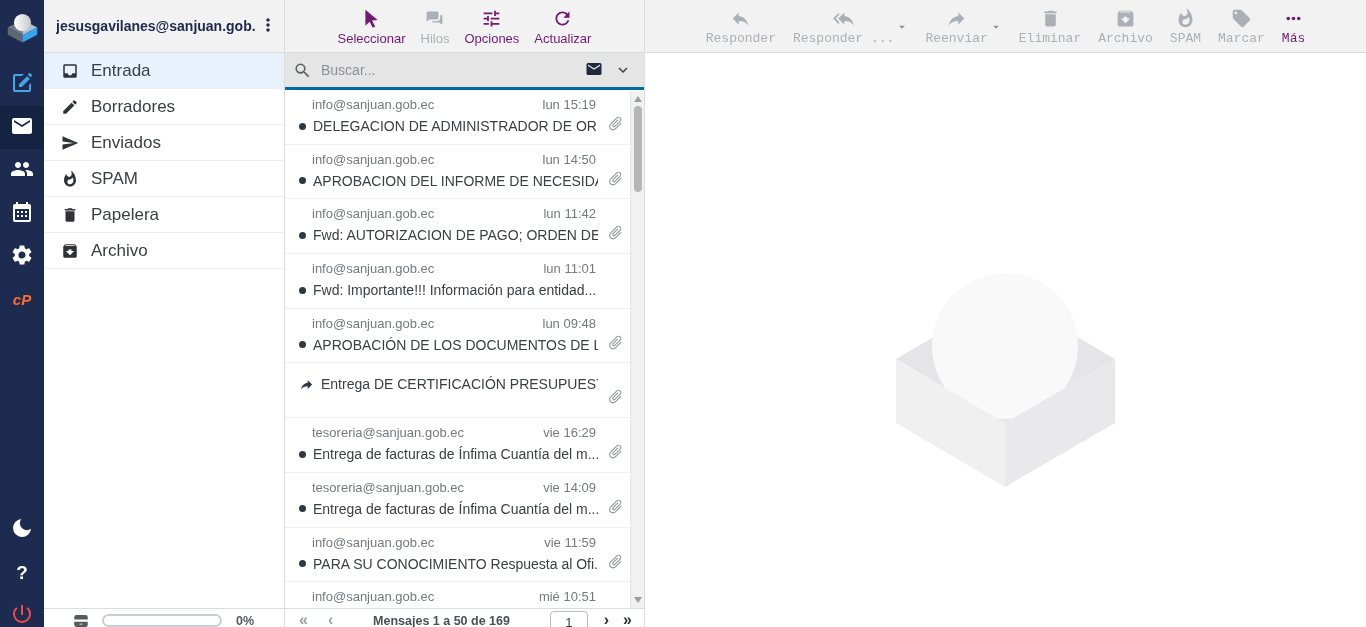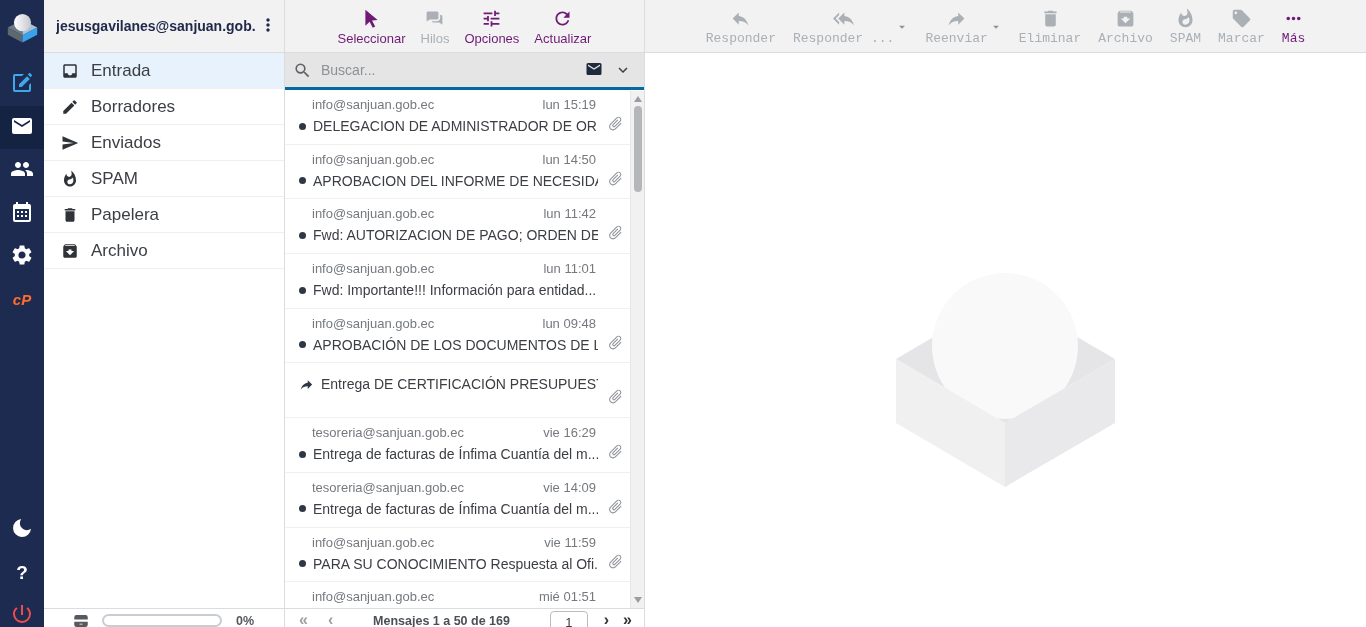--- a/index.html
+++ b/index.html
@@ -419,21 +419,21 @@
 
       <span class="subject">PARA SU CONOCIMIENTO Respuesta al Ofi...</span>
     </div>
     <span class="clip"><svg viewBox="0 0 24 24" fill="currentColor">
               <path d="M16.5 6v11.5c0 2.21-1.79 4-4 4s-4-1.79-4-4V5a2.5 2.5 0 0 1 5 0v10.5c0 .55-.45 1-1 1s-1-.45-1-1V6H10v9.5a2.5 2.5 0 0 0 5 0V5c0-2.21-1.79-4-4-4S7 2.79 7 5v12.5c0 3.04 2.46 5.5 5.5 5.5s5.5-2.46 5.5-5.5V6h-1.5z"></path>
             </svg></span>
   </div>
         <div class="msg">
     <div class="msg-line1">
       <span class="sender">info@sanjuan.gob.ec</span>
-      <span class="date">mié 01:51</span>
+      <span class="date">mié 10:51</span>
     </div>
     <div class="msg-line2">
 
       <span class="subject"></span>
     </div>
 
   </div>
       </div>
     <div class="list-scrollbar">
       <div class="sb-up"></div>

